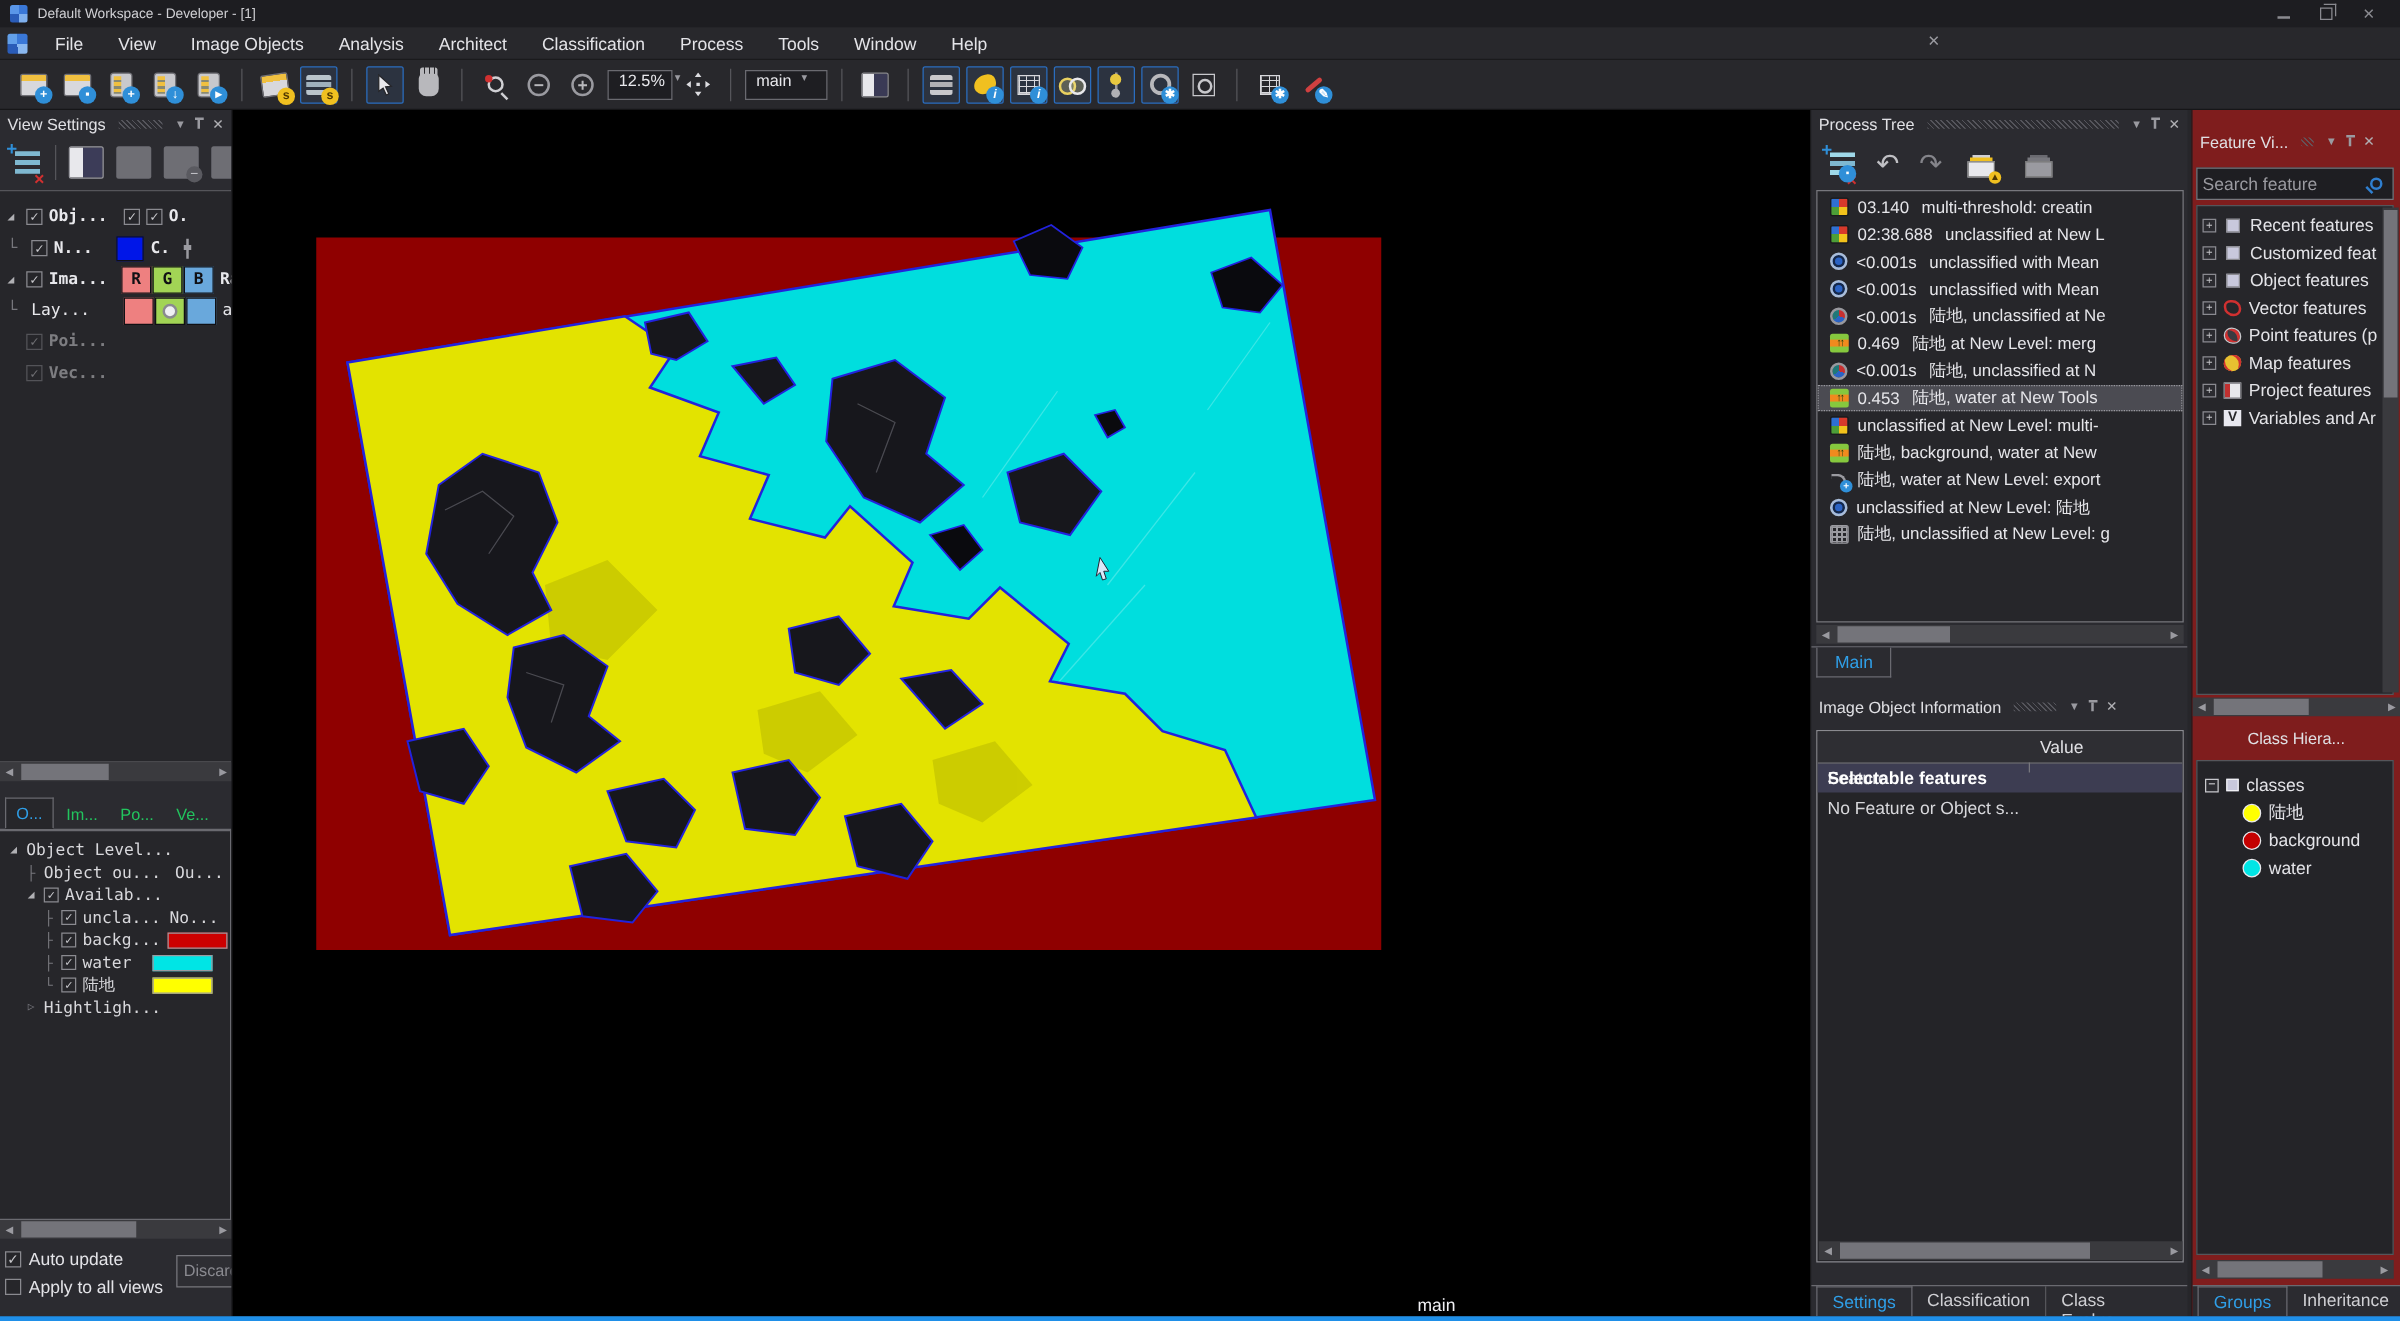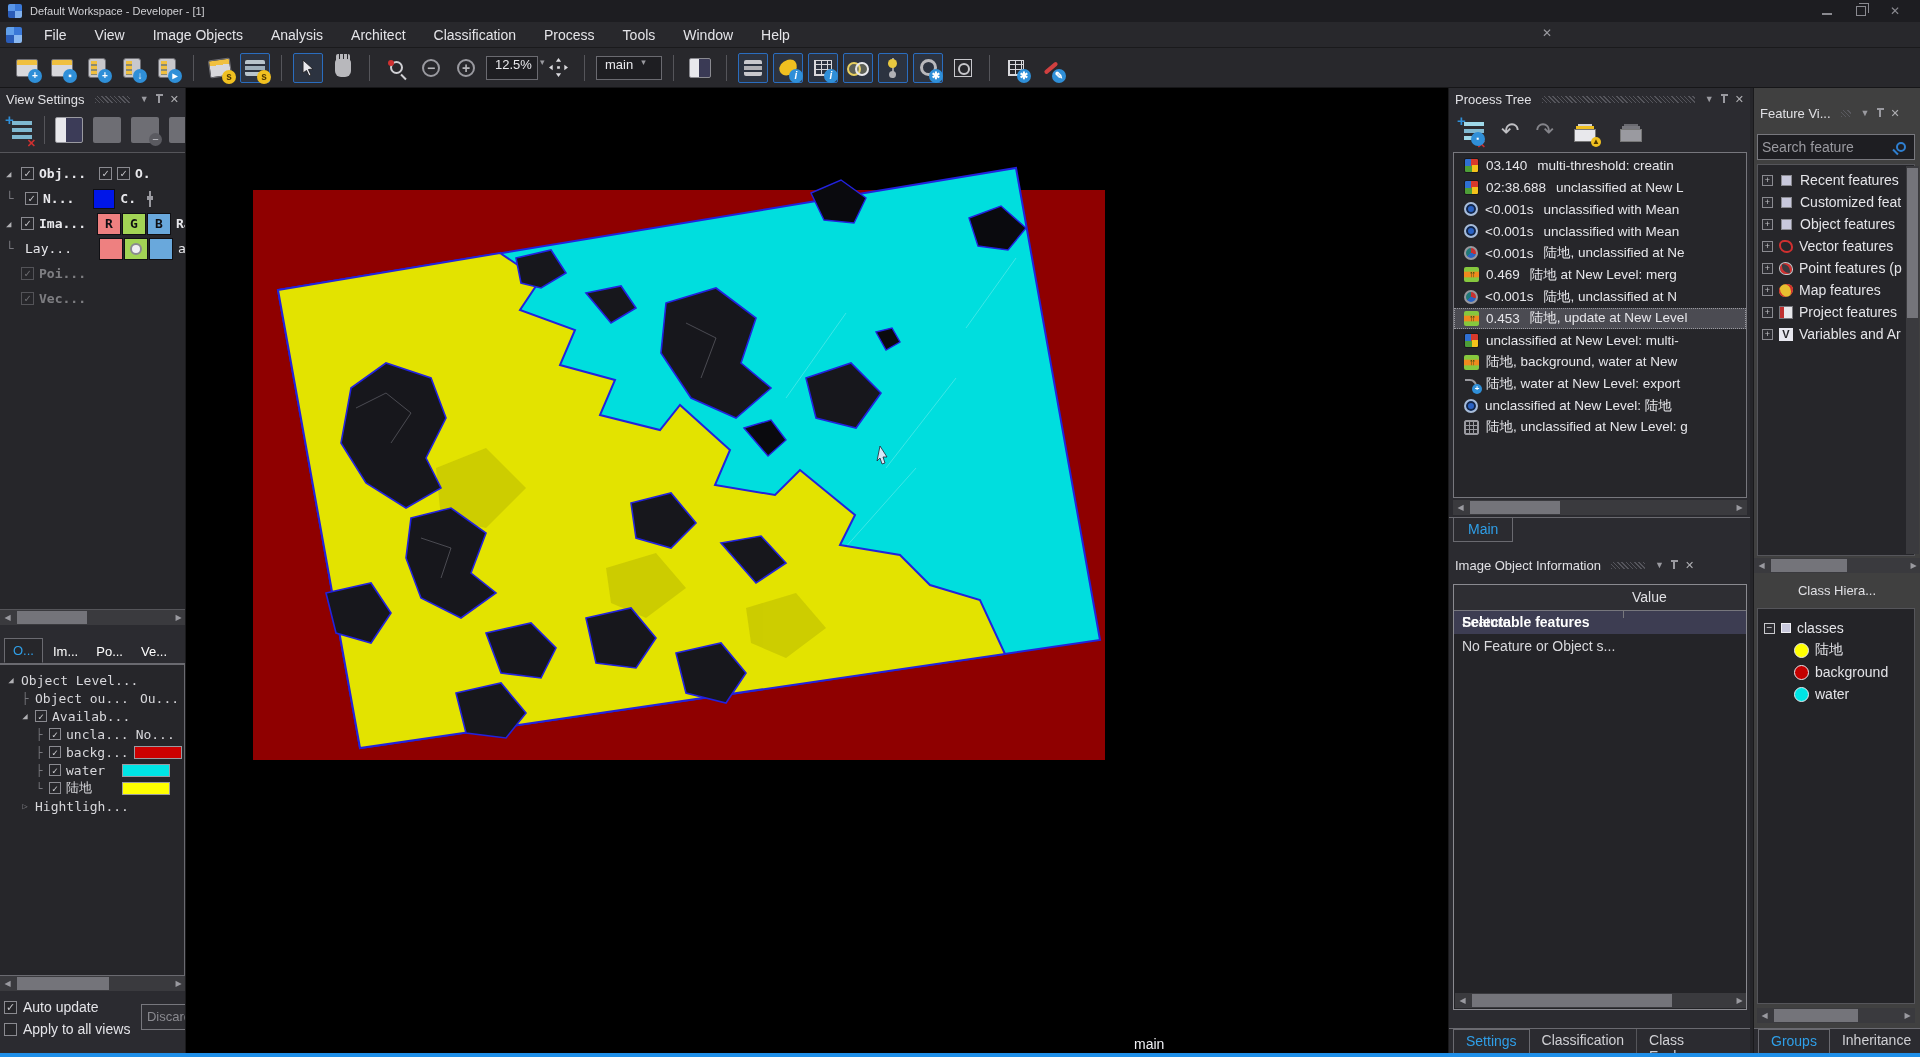--- a/index.html
+++ b/index.html
@@ -111,21 +111,21 @@
   .colbox { width:24px; height:22px; flex:none; display:flex; align-items:center; justify-content:center;
     color:#101014; font-weight:bold; font-size:13px; border:1px solid #101014;}
   .colbox.small { width:22px; height:20px;}
   .dot { width:12px; height:12px; background:#f0f0f4; border:2px solid #8a8a90; border-radius:50%;}
   .dim { opacity:.45; }
   .pin2 { width:6px; height:16px; position:relative; margin-left:6px;}
   .pin2::before{content:""; position:absolute; left:2px; top:0; width:2px; height:16px; background:#9a9aa0;}
   .pin2::after{content:""; position:absolute; left:0; top:5px; width:6px; height:4px; background:#9a9aa0;}
 
   .lvl-tabs { position:absolute; left:0; top:550px; width:100%; height:26px; display:flex; align-items:flex-end; gap:2px; padding-left:4px; border-bottom:1px solid #6a6a70;}
-  .ltab { padding:4px 8px; font-size:13px; color:#ffffff; }
+  .ltab { padding:4px 8px; font-size:13px; color:#22c55e; }
   .ltab.active { color:#2f9fe8; border:1px solid #6a6a70; border-bottom:1px solid #26262a; background:#26262a; }
   .lvl-tree { position:absolute; left:0; top:576px; width:100%; height:312px; background:#26262a;
     border:1px solid #6a6a70; border-left:none; font-family:"DejaVu Sans Mono", monospace; font-size:13px;
     color:#d8d8dc; padding-top:6px; overflow:hidden;}
   .orow { height:18px; display:flex; align-items:center; gap:5px; white-space:nowrap; }
   .orow .tc { color:#77777d; width:10px; flex:none; text-align:center; font-size:11px;}
   .orow .cb { width:12px; height:12px; font-size:10px;}
   .sw { width:48px; height:13px; border:1px solid #9a9aa0; flex:none; margin-left:auto; margin-right:14px;}
   .sw-red{background:#cc0000}.sw-cyan{background:#00e5e5}.sw-yellow{background:#ffff00}
   .chk-area { position:absolute; left:0; top:908px; width:100%; }
@@ -175,21 +175,21 @@
   .ioi-col { padding:4px 8px; font-size:14px; color:#e0e0e4; border-right:1px solid #77777d;}
   .ioi-col.c1 { width:170px;margin-top:25px;} .ioi-col.c2 { flex:1; border-right:none;}
   .ioi-group { height:23px; background:#3d3d52; color:#fff; font-weight:bold; font-size:14px; padding:3px 8px;}
   .ioi-empty { height:23px; color:#d8d8dc; font-size:14px; padding:4px 8px;}
   .ioi-tabs { position:absolute; left:0; bottom:0; width:100%; height:25px; border-top:1px solid #6a6a70;
     display:flex; padding-left:4px; background:#2b2b30;}
   .btab { padding:3px 12px; font-size:14px; color:#d0d0d4; border-right:1px solid #55555a;}
   .btab.active { color:#2f9fe8; border:1px solid #6a6a70; border-bottom:none; background:#2b2b30;}
 
   
-  #right2 { position:absolute; left:1753px; top:88px; width:167px; bottom:4px; background:#404040; overflow:hidden; border-left:1px solid #1a1a1c;}
+  #right2 { position:absolute; left:1753px; top:88px; width:167px; bottom:4px; background:#7f1d1d; overflow:hidden; border-left:1px solid #1a1a1c;}
   .fv-search { position:absolute; left:3px; top:46px; width:158px; height:26px; background:#1e1e22;
     border:1px solid #77777d; display:flex; align-items:center; padding:0 4px;}
   .fv-search input { flex:1; background:transparent; border:none; outline:none; color:#d8d8dc;
     font-size:14px; font-family:"Liberation Sans",sans-serif; min-width:0;}
   .fv-search input::placeholder { color:#9a9aa0; }
   .sm { width:10px; height:10px; border:2px solid #2f7fd0; border-radius:50%; position:relative; flex:none; margin-right:4px;}
   .sm::after{content:""; position:absolute; left:-6px; bottom:-3px; width:7px; height:2px; background:#2f7fd0; transform:rotate(45deg);}
   .fv-tree { position:absolute; left:3px; top:76px; width:158px; height:392px; background:#26262a; border:1px solid #55555a; padding-top:4px; overflow:hidden;}
   .frow { height:22px; display:flex; align-items:center; gap:6px; padding-left:4px; white-space:nowrap; font-size:14px; color:#e4e4e8;}
   .plusbox { width:11px; height:11px; border:1px solid #8a8a90; background:#2b2b30; color:#c0c0c4;
@@ -612,21 +612,21 @@
           <span>陆地 at  New Level: merg</span>
         </div>
       <div class="pt-row">
           <span class="pti asn"></span>
           <span class="pt-time">&lt;0.001s</span>
           <span>陆地, unclassified at  N</span>
         </div>
       <div class="pt-row sel">
           <span class="pti mrg"></span>
           <span class="pt-time">0.453</span>
-          <span>陆地, update at  New Level</span>
+          <span>陆地, water at  New Tools</span>
         </div>
       <div class="pt-row">
           <span class="pti seg"></span>
           <span class="pt-time"></span>
           <span>unclassified at  New Level: multi-</span>
         </div>
       <div class="pt-row">
           <span class="pti mrg"></span>
           <span class="pt-time"></span>
           <span>陆地, background, water at  New</span>

